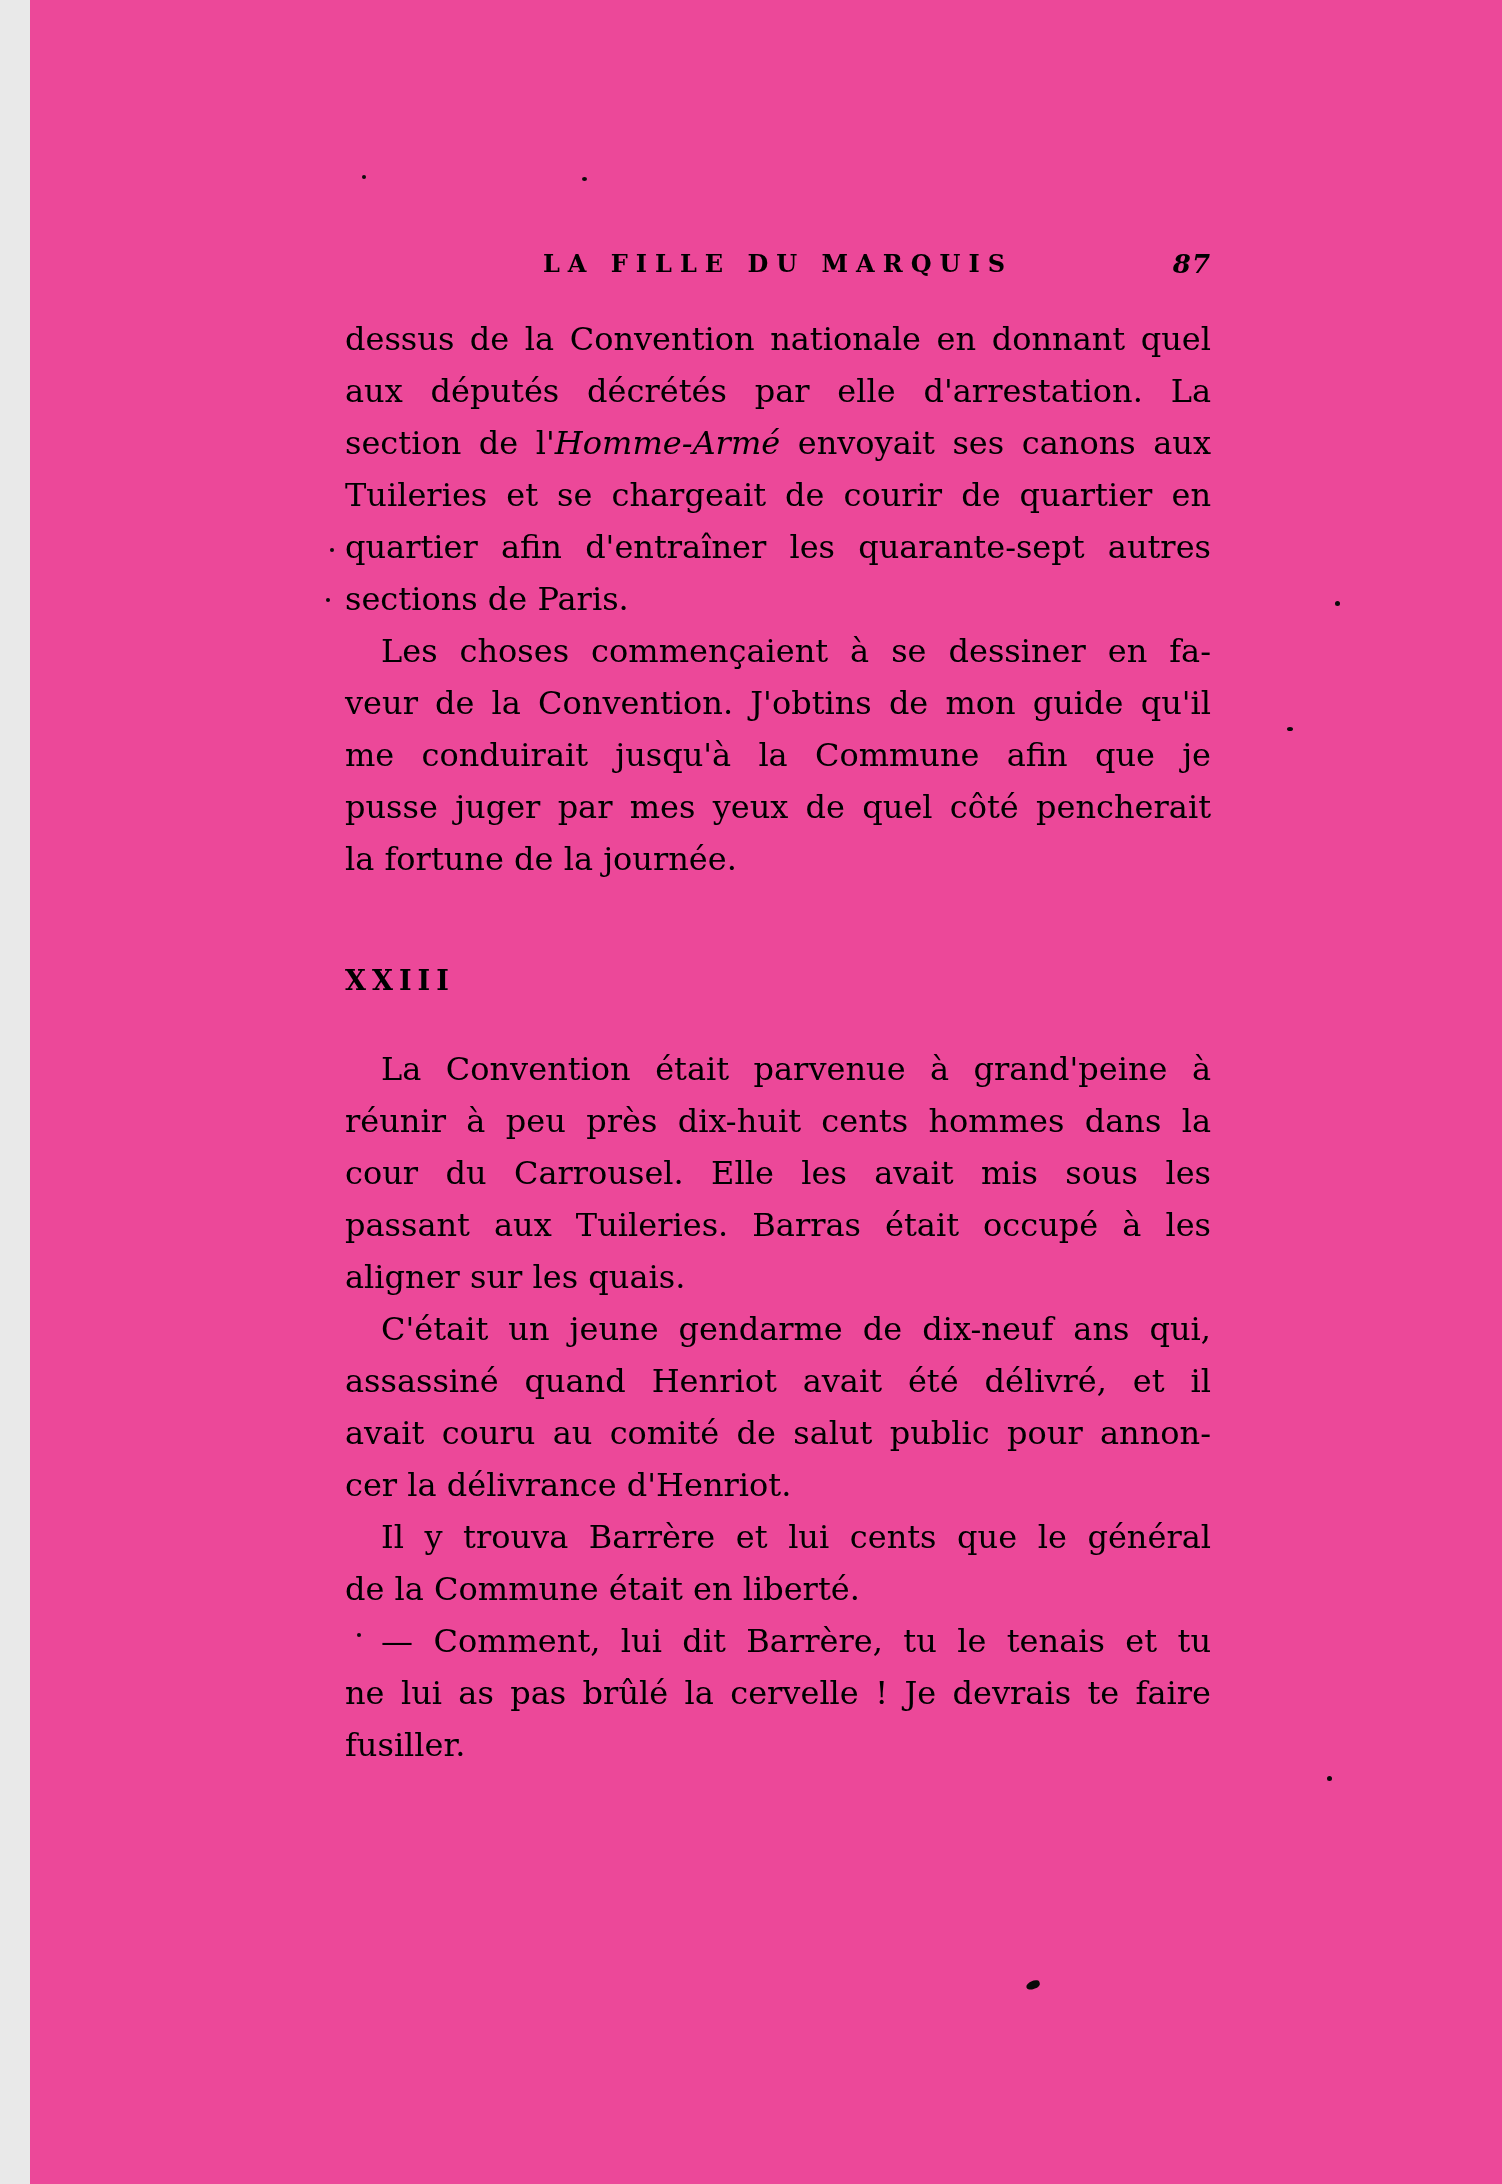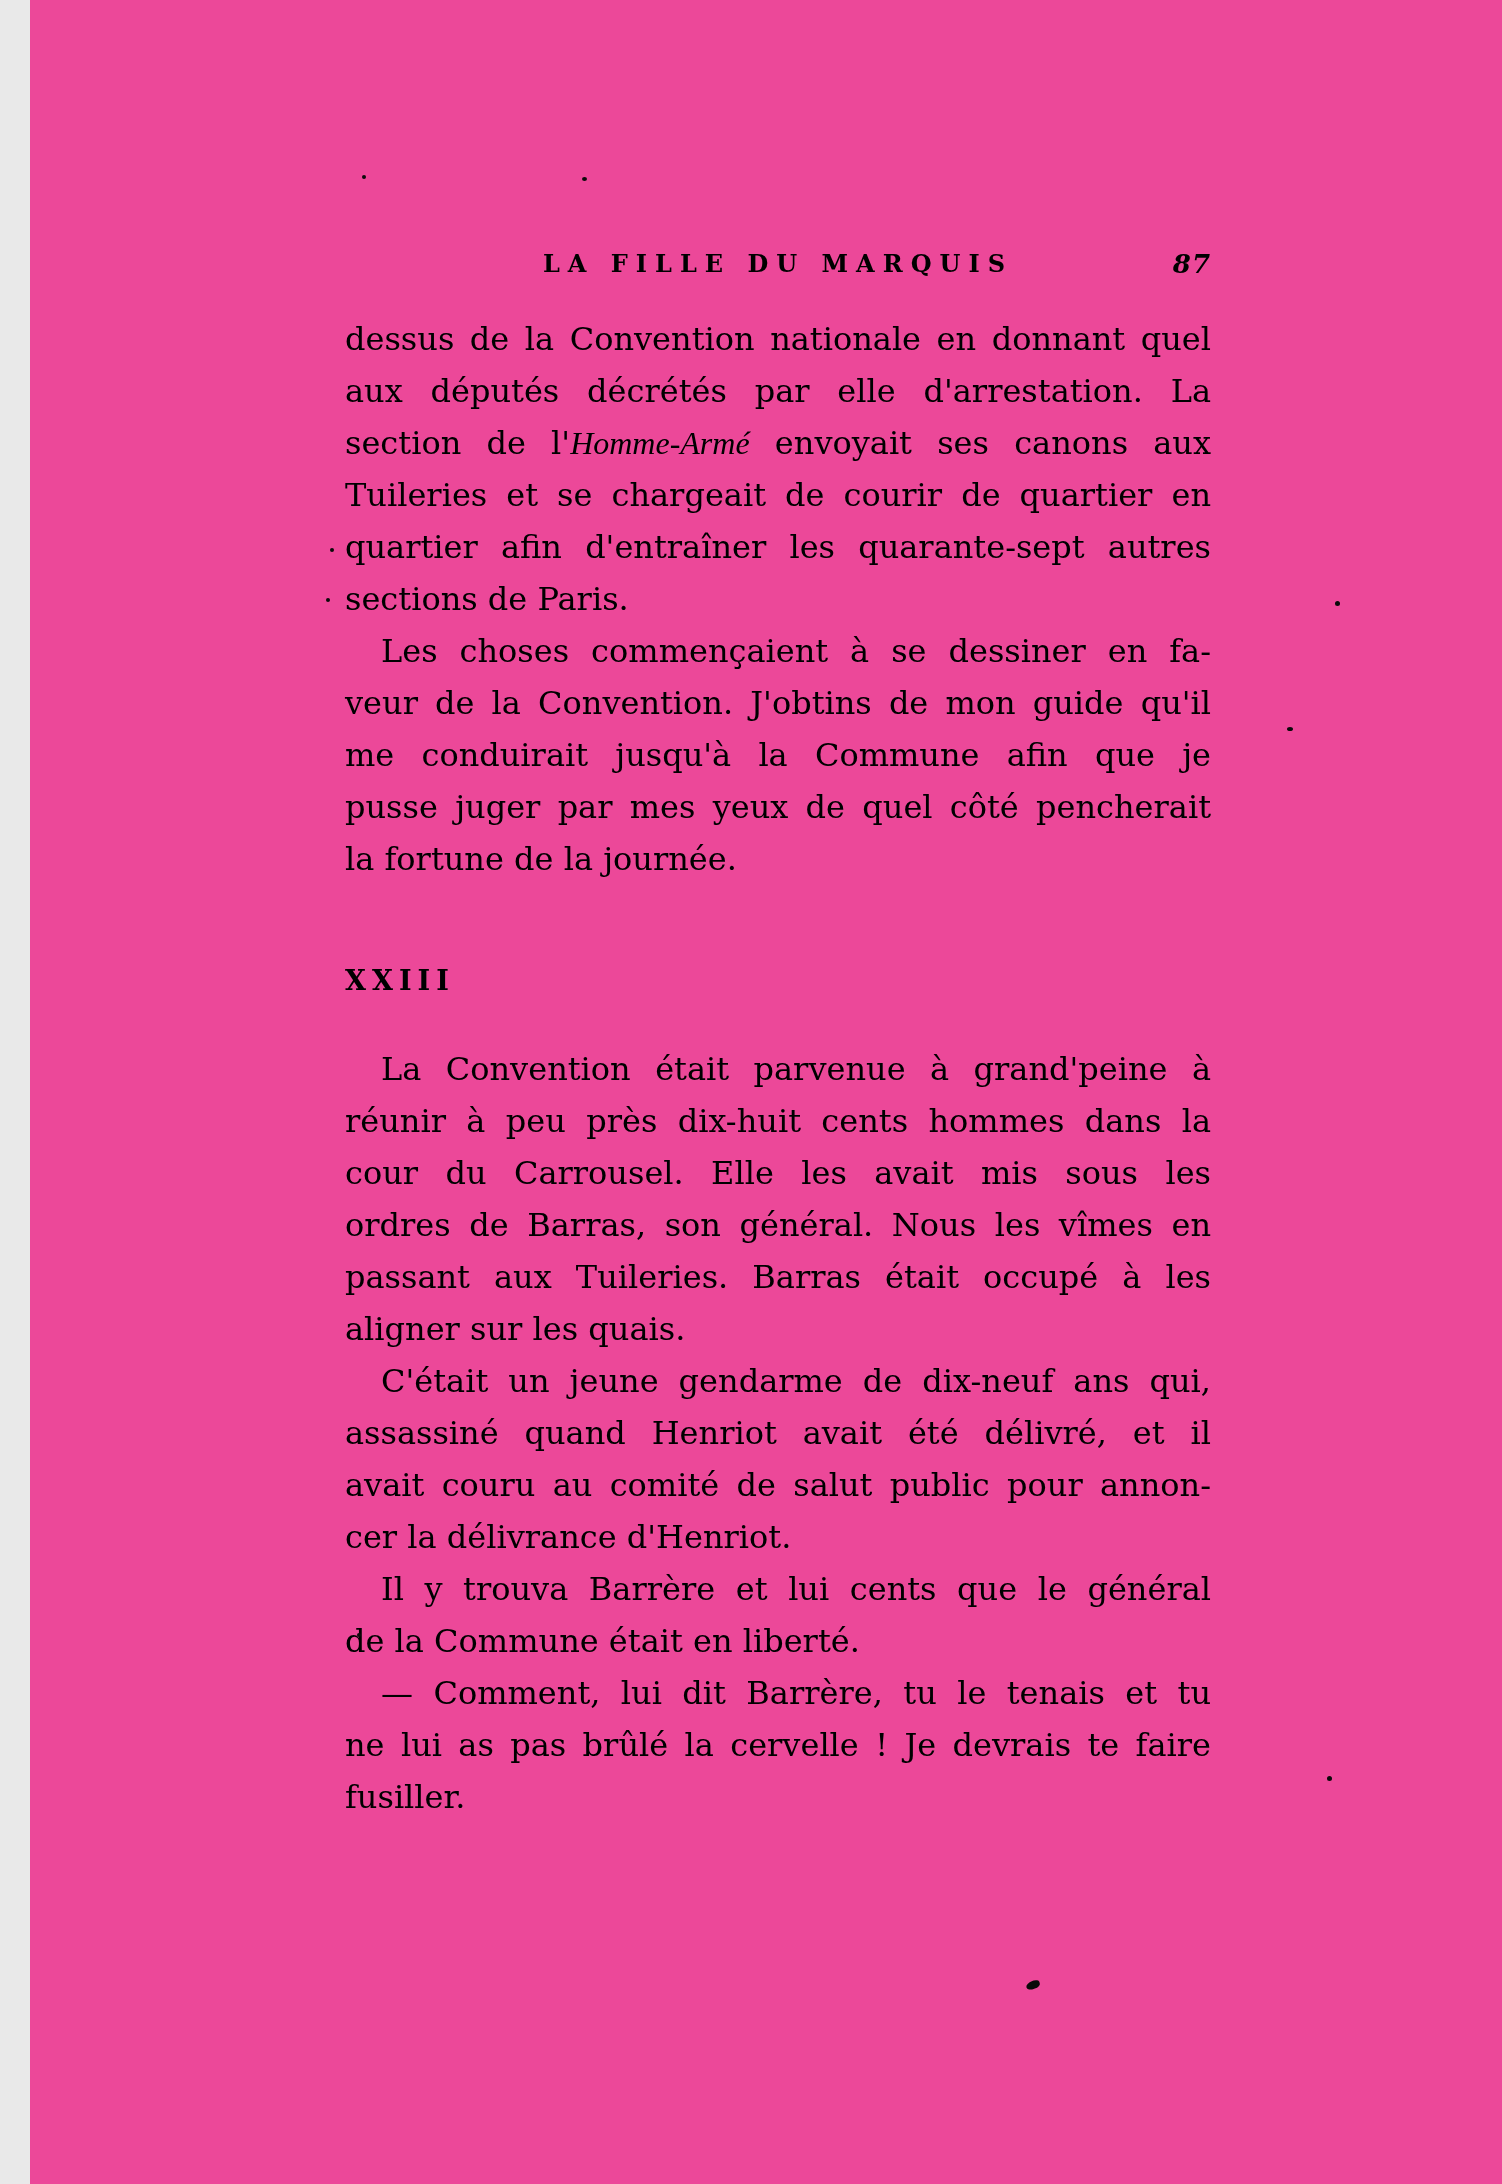--- a/index.html
+++ b/index.html
@@ -47,21 +47,21 @@
     line-height:52px;
     text-align:justify;
     text-align-last:justify;
     white-space:normal;
   }
   .line.last {
     text-align:left;
     text-align-last:left;
   }
   .ind { text-indent:36px; }
-  .line i { font-style:italic;font-family:Liberation Serif, serif; }
+  .line i { font-style:italic; }
   .section-heading {
     margin-top:78px;
     margin-bottom:44px;
     height:36px;
     text-align:left;
     font-size:27px;
     font-weight:700;
     letter-spacing:6px;
     line-height:36px;
   }
@@ -103,21 +103,20 @@
       <div class="line">pusse juger par mes yeux de quel côté pencherait</div>
       <div class="line last">la fortune de la journée.</div>
     </div>
 
     <div class="section-heading">XXIII</div>
 
     <div class="block">
       <div class="line ind">La Convention était parvenue à grand'peine à</div>
       <div class="line">réunir à peu près dix-huit cents hommes dans la</div>
       <div class="line">cour du Carrousel. Elle les avait mis sous les</div>
-      <div class="line">ordres de Barras, son général. Nous les vîmes en</div>
       <div class="line">passant aux Tuileries. Barras était occupé à les</div>
       <div class="line last">aligner sur les quais.</div>
     </div>
 
     <div class="block">
       <div class="line ind">C'était un jeune gendarme de dix-neuf ans qui,</div>
       <div class="line">assassiné quand Henriot avait été délivré, et il</div>
       <div class="line">avait couru au comité de salut public pour annon-</div>
       <div class="line last">cer la délivrance d'Henriot.</div>
     </div>

